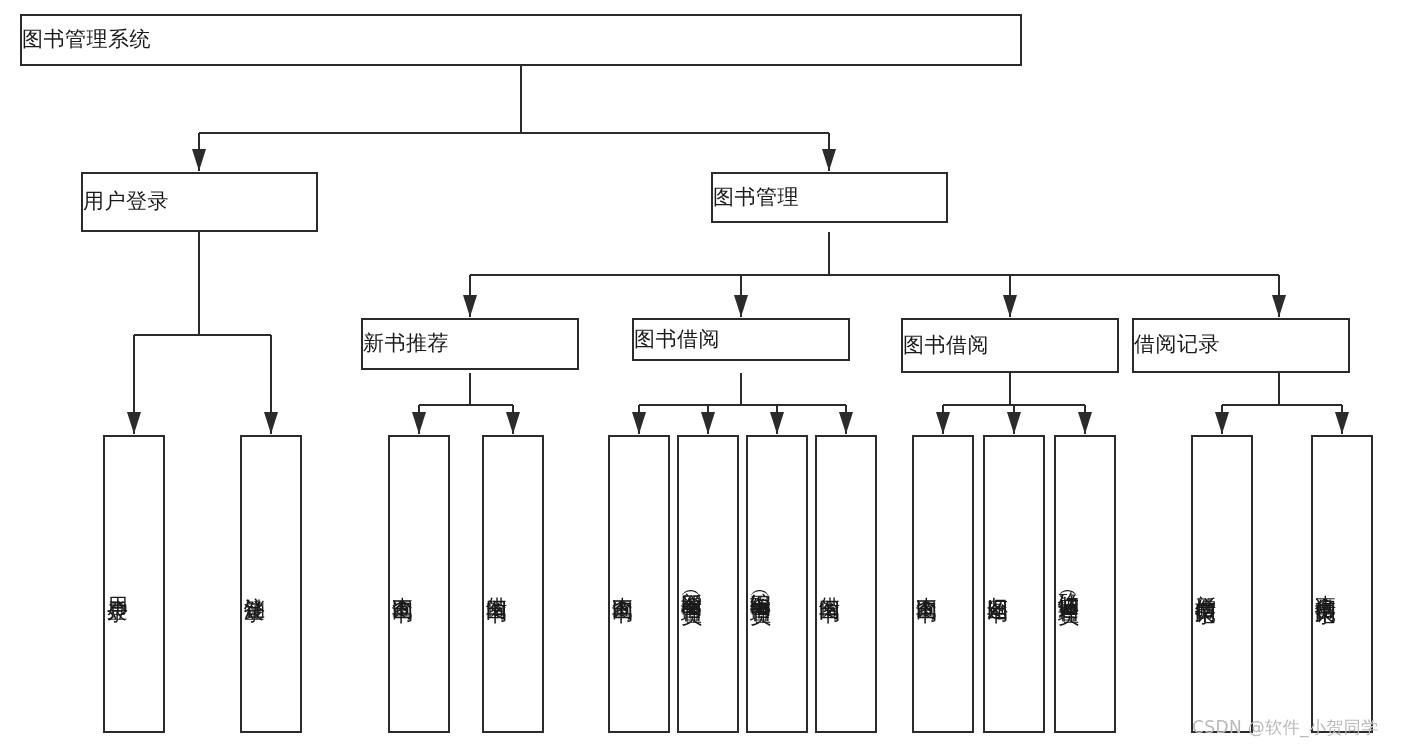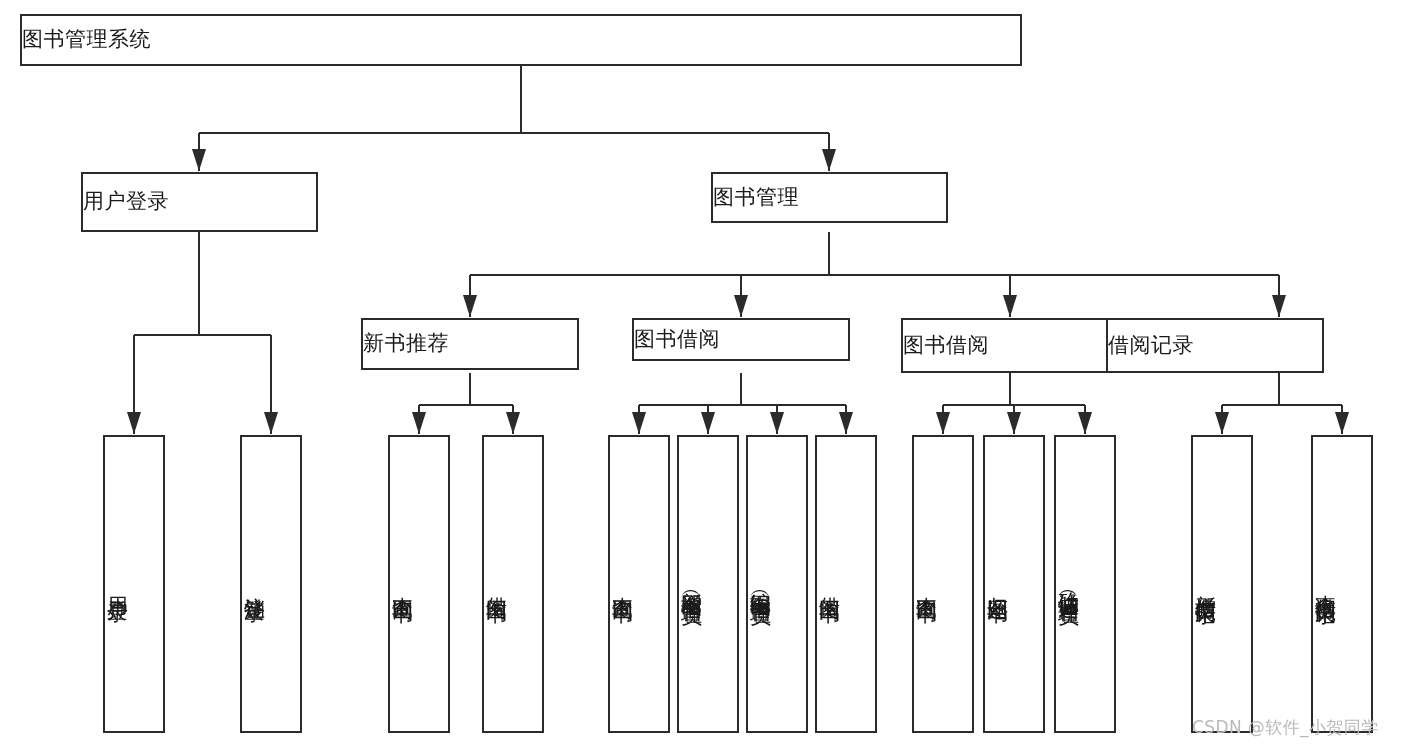--- a/index.html
+++ b/index.html
@@ -141,21 +141,21 @@
       </div>
       <div class="node-box" style="left: 361px; top: 318px; width: 218px; height: 52px;">
         <span class="node-label-h">新书推荐</span>
       </div>
       <div class="node-box" style="left: 632px; top: 318px; width: 218px; height: 43px;">
         <span class="node-label-h">图书借阅</span>
       </div>
       <div class="node-box" style="left: 901px; top: 318px; width: 218px; height: 55px;">
         <span class="node-label-h">图书借阅</span>
       </div>
-      <div class="node-box" style="left: 1106px; top: 318px; width: 218px; height: 55px;">
+      <div class="node-box" style="left: 1132px; top: 318px; width: 218px; height: 55px; font-family: Liberation Mono, monospace;">
         <span class="node-label-h">借阅记录</span>
       </div>
       <div class="node-box" style="left: 103px; top: 435px; width: 62px; height: 298px;">
         <span class="node-label-v">用户登录</span>
       </div>
       <div class="node-box" style="left: 240px; top: 435px; width: 62px; height: 298px;">
         <span class="node-label-v">注销登录</span>
       </div>
       <div class="node-box" style="left: 388px; top: 435px; width: 62px; height: 298px;">
         <span class="node-label-v">查询图书</span>

